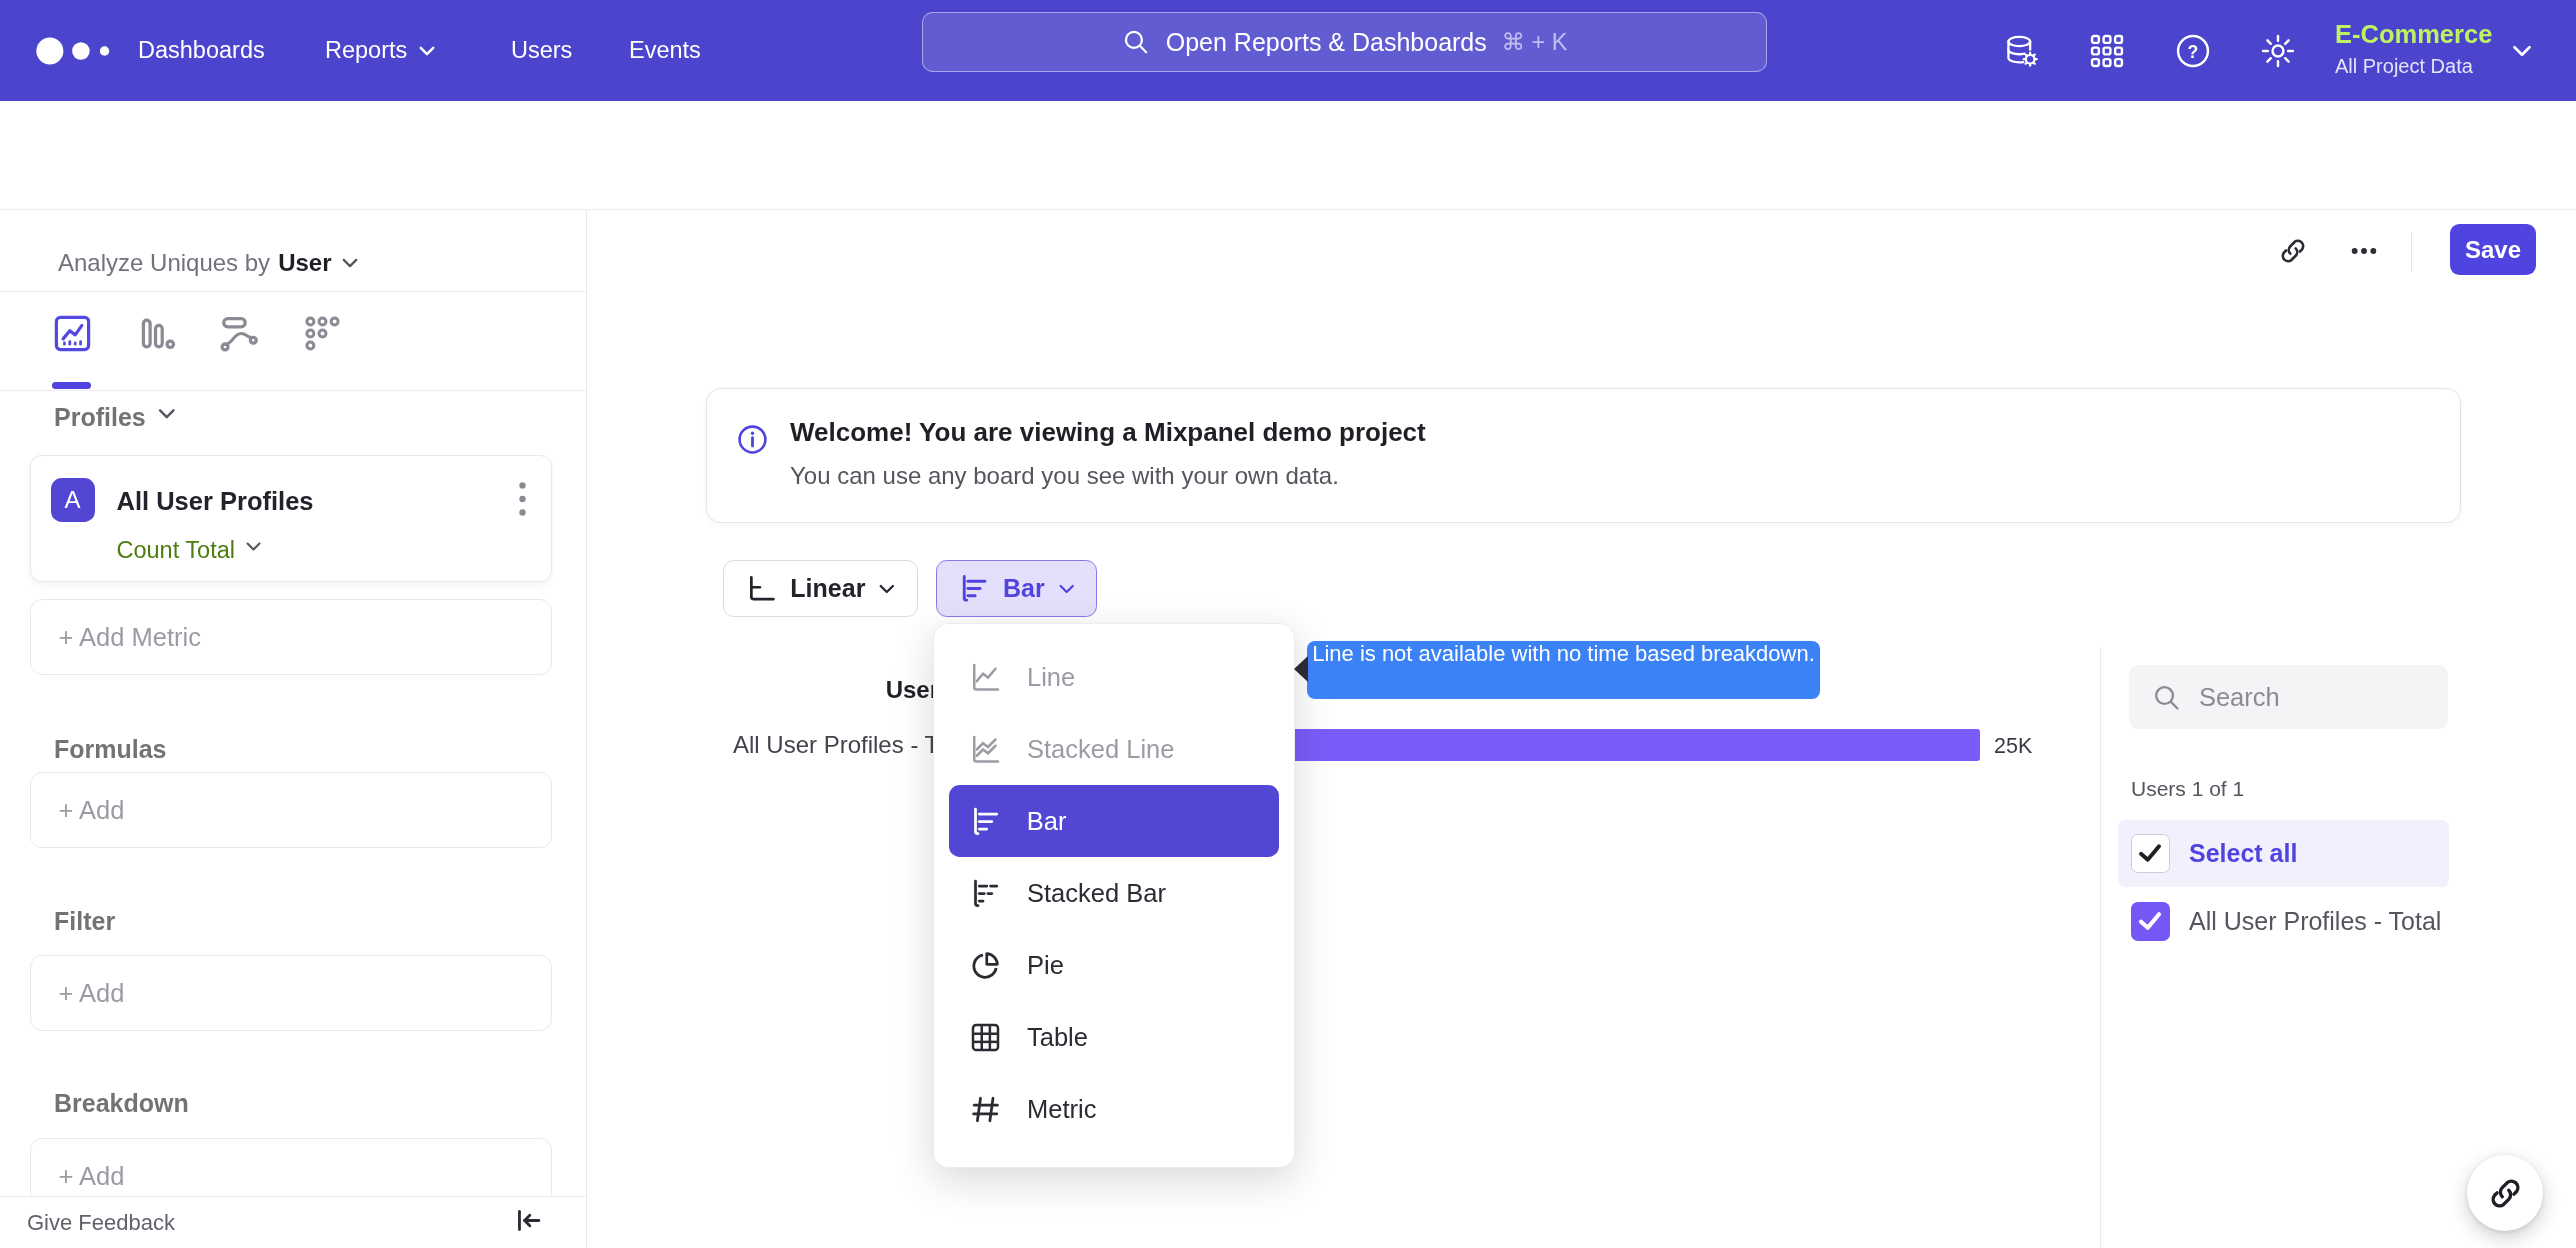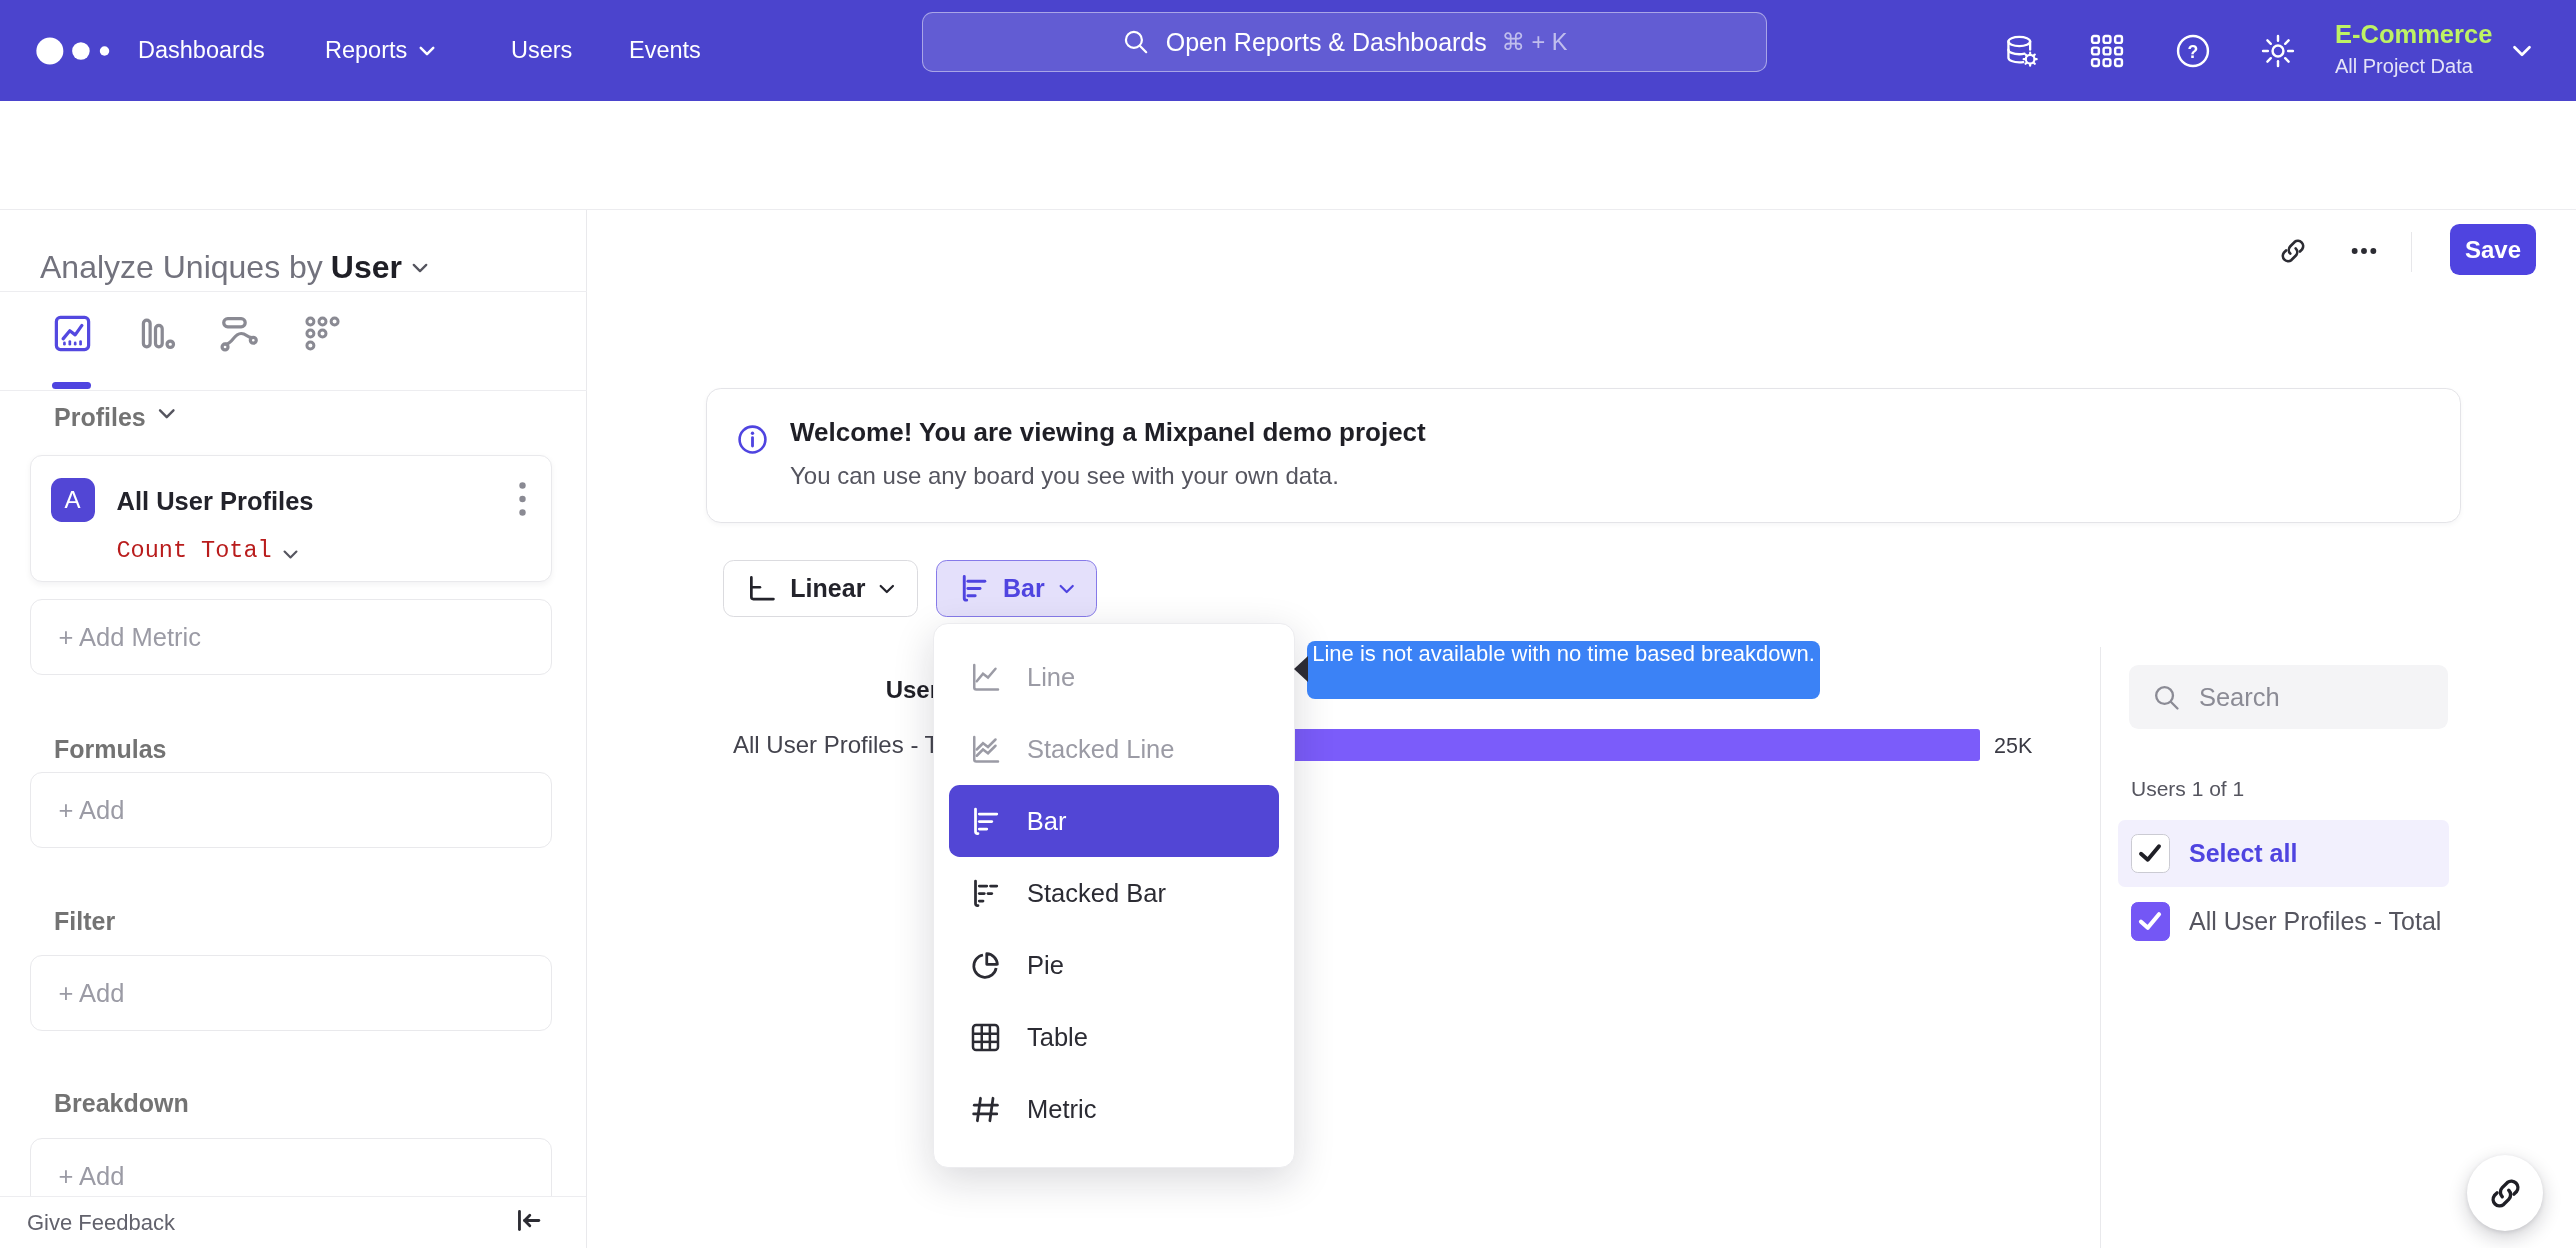--- a/index.html
+++ b/index.html
@@ -34,41 +34,41 @@
   #doc-desc { position:absolute; left:201px; top:140px; font-size:24px; color:#9b9ba5; cursor:text; }
   .hd-icon { position:absolute; top:134px; width:32px; height:32px; cursor:pointer; color:#2c2c33; }
   #hd-divider { position:absolute; left:2411px; top:131px; width:1.3px; height:40px; background:#e7e7ea; }
   #save-btn { position:absolute; left:2450px; top:123px; width:86px; height:51px;
               background:#4f44e0; border:none; border-radius:9.4px; color:#fff;
               font-size:24px; font-weight:600; cursor:pointer; font-family:inherit; }
 
   
   #sidebar { position:absolute; left:0; top:210px; width:587px; height:1038px;
              background:#fff; border-right:1.3px solid #e9e9ec; }
-  #analyze-row { position:absolute; left:40px; top:39px; font-size:32px; color:#72727d;
+  #analyze-row { position:absolute; left:58px; top:39px; font-size:24px; color:#72727d;
                  display:flex; align-items:center; gap:8px; }
   #analyze-row b { color:#1f1f26; font-weight:600; }
   .sb-div { position:absolute; left:0; width:587px; height:1.3px; background:#ededf0; }
   .tab { position:absolute; top:102px; width:43px; height:43px; cursor:pointer; }
   #tab-underline { position:absolute; left:52px; top:172px; width:39px; height:7.4px;
                    border-radius:4px; background:#4f44e0; }
   .section-h { position:absolute; left:54px; font-size:25px; font-weight:700; color:#737373;
                display:flex; align-items:flex-start; gap:10.7px; }
   .card { position:absolute; left:29.5px; width:522px; background:#fff;
           border:1.3px solid #e9e9ec; border-radius:12px; }
   #metric-card { top:245px; height:127px; box-shadow:0 2.7px 6.7px rgba(25,25,40,0.05); }
   .addcard { display:flex; align-items:center; color:#9b9ba5; font-size:25.5px;
              padding-left:28px; gap:16px; cursor:pointer; height:76px; }
   #metric-badge { position:absolute; left:20px; top:21.5px; width:44px; height:44px;
                   background:#5246d5; border-radius:10.7px; color:#fff; font-size:24px;
                   display:flex; align-items:center; justify-content:center; font-weight:500; }
   #metric-name { position:absolute; left:86px; top:31px; font-size:25.5px; font-weight:600; color:#23232b; }
   #metric-kebab { position:absolute; left:478px; top:19px; width:27px; height:48px; cursor:pointer; }
-  #metric-agg { position:absolute; left:86px; top:81px; font-size:23.5px; color:#b91c1c;
-                display:flex; align-items:flex-end; gap:9.4px; cursor:pointer;font-family:Liberation Mono, monospace; }
+  #metric-agg { position:absolute; left:86px; top:81px; font-size:23.5px; color:#4d7c0f;
+                display:flex; align-items:flex-start; gap:9.4px; cursor:pointer; }
   #sb-footer { position:absolute; left:0; top:986px; width:586px; height:52px;
                background:#fff; border-top:1.3px solid #ededf0; }
   #feedback { position:absolute; left:27px; top:13.4px; font-size:22px; color:#62626c; cursor:pointer; }
   #collapse { position:absolute; left:513px; top:8px; width:31px; height:31px; cursor:pointer; }
 
   
   #banner { position:absolute; left:706px; top:388px; width:1755px; height:135px;
             background:#fff; border:1.3px solid #e4e4e8; border-radius:14.8px;
             box-shadow:0 2px 5.4px rgba(25,25,40,0.04); }
   #banner-ico { position:absolute; left:737px; top:423px; width:31px; height:31px; }

